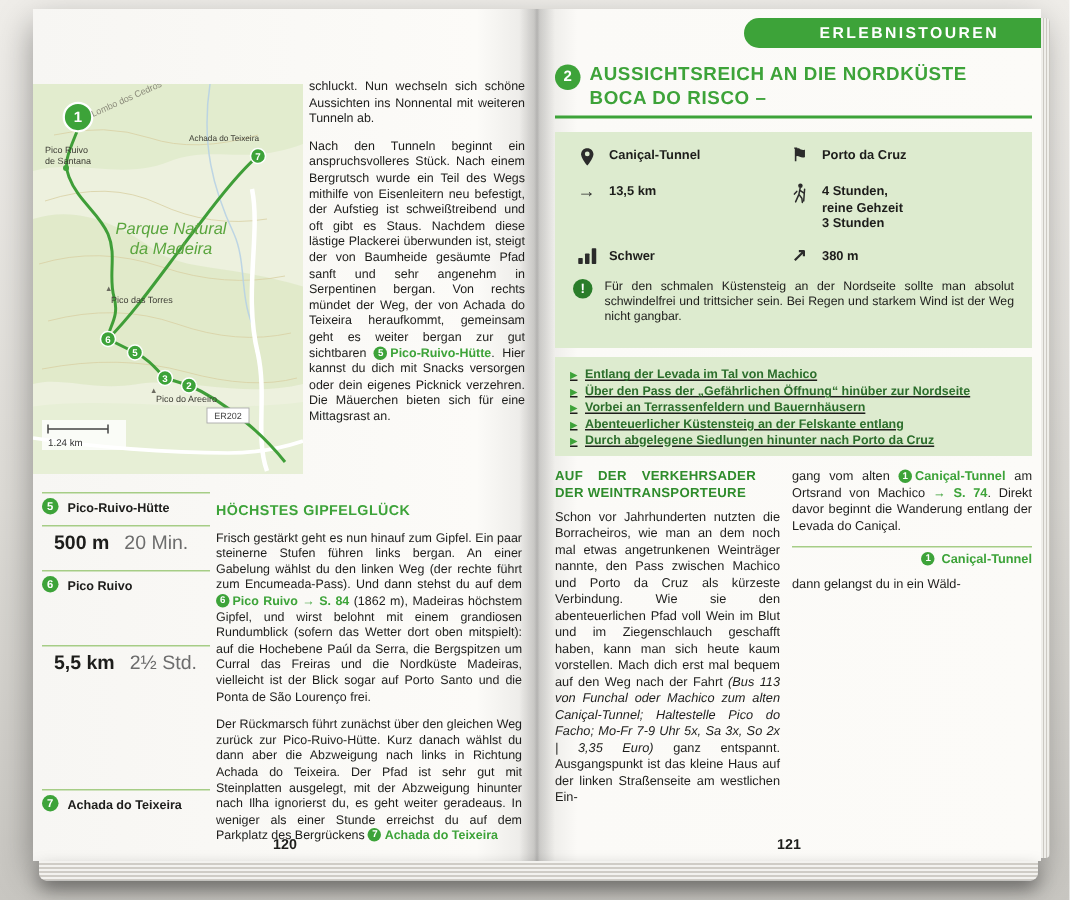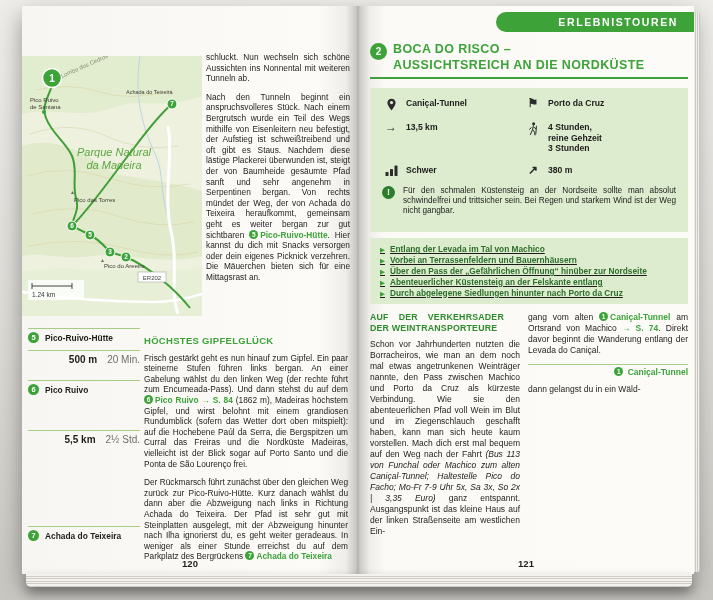--- a/index.html
+++ b/index.html
@@ -32,28 +32,28 @@
   
   .map{position:absolute;left:0;top:50px;width:180px;height:260px;}
   .map text{font-family:"Liberation Sans",sans-serif;}
   .intro-col{position:absolute;left:184px;top:46px;width:144px;}
   .main-col{position:absolute;left:122px;top:314px;width:204px;}
   .green-head{margin:16px 0 6px 0;color:#3da339;font-size:9.5px;letter-spacing:.3px;}
   .wp{position:absolute;left:6px;width:112px;display:flex;align-items:center;gap:4px;
       border-top:1px solid #a6cd86;padding-top:3px;}
   .wp-name{font-weight:700;font-size:8.4px;}
   .wp-dist{position:absolute;left:6px;width:112px;border-top:1px solid #a6cd86;padding-top:3px;
-      font-size:10px;text-align:right;}
+      font-size:13px;}
   .wp-dist b{margin-left:8px;}
   .wp-dist .t{color:#6d6d6d;margin-left:10px;}
 
   
   .header-tab{position:absolute;left:138px;right:0;top:6px;height:20px;background:#3da339;
       border-radius:11px 0 0 11px;color:#fff;font-weight:700;font-size:10.5px;letter-spacing:1.6px;
-      line-height:20px;text-align:right;padding-right:16px;}
+      line-height:20px;text-align:right;padding-right:28px;}
   .title-row{position:absolute;left:12px;top:36px;right:6px;display:flex;gap:6px;}
   .tour-badge{flex:none;width:17px;height:17px;line-height:17px;border-radius:50%;background:#3da339;
       color:#fff;font-weight:700;font-size:10px;text-align:center;margin-top:1px;}
   .tour-title{color:#3da339;font-weight:700;font-size:12.5px;line-height:15.5px;letter-spacing:.4px;}
   .title-rule{position:absolute;left:12px;right:6px;top:71px;height:2px;background:#3da339;}
   .info-box{position:absolute;left:12px;right:6px;top:82px;height:144px;background:#ddebcf;
       padding:10px 12px;box-sizing:border-box;}
   .info-grid{display:grid;grid-template-columns:18px 112px 18px 1fr;column-gap:6px;row-gap:11px;
       align-items:start;}
   .iv{font-weight:700;font-size:8.6px;line-height:10.5px;}
@@ -182,22 +182,22 @@
       <div class="pagenum">120</div>
     </div>
 
     <div class="page page-right">
 
       <div class="header-tab">ERLEBNISTOUREN</div>
 
       <div class="title-row">
         <span class="tour-badge">2</span>
         <div class="tour-title">
+          <div>AUSSICHTSREICH AN DIE NORDKÜSTE</div>
           <div>BOCA DO RISCO –</div>
-          <div>AUSSICHTSREICH AN DIE NORDKÜSTE</div>
         </div>
       </div>
       <div class="title-rule"></div>
 
       <div class="info-box">
         <div class="info-grid">
           <span class="ic">
             <svg viewBox="0 0 11 13" width="11" height="13">
                 <path d="M5.5 0.8 C3 0.8 1.4 2.6 1.4 4.8 C1.4 7.6 5.5 12.4 5.5 12.4 C5.5 12.4 9.6 7.6 9.6 4.8 C9.6 2.6 8 0.8 5.5 0.8 Z" fill="#2b2b2b"></path>
                 <circle cx="5.5" cy="4.6" r="1.6" fill="#ddebcf"></circle>
@@ -236,25 +236,25 @@
         </div>
       </div>
 
       <div class="highlights">
         <div class="hl">
             <span class="hl-ar">▶</span>
             <span class="hl-t">Entlang der Levada im Tal von Machico</span>
           </div>
         <div class="hl">
             <span class="hl-ar">▶</span>
+            <span class="hl-t">Über den Pass der „Gefährlichen Öffnung“ hinüber zur Nordseite</span>
+          </div>
+        <div class="hl">
+            <span class="hl-ar">▶</span>
             <span class="hl-t">Vorbei an Terrassenfeldern und Bauernhäusern</span>
-          </div>
-        <div class="hl">
-            <span class="hl-ar">▶</span>
-            <span class="hl-t">Über den Pass der „Gefährlichen Öffnung“ hinüber zur Nordseite</span>
           </div>
         <div class="hl">
             <span class="hl-ar">▶</span>
             <span class="hl-t">Abenteuerlicher Küstensteig an der Felskante entlang</span>
           </div>
         <div class="hl">
             <span class="hl-ar">▶</span>
             <span class="hl-t">Durch abgelegene Siedlungen hinunter nach Porto da Cruz</span>
           </div>
       </div>

